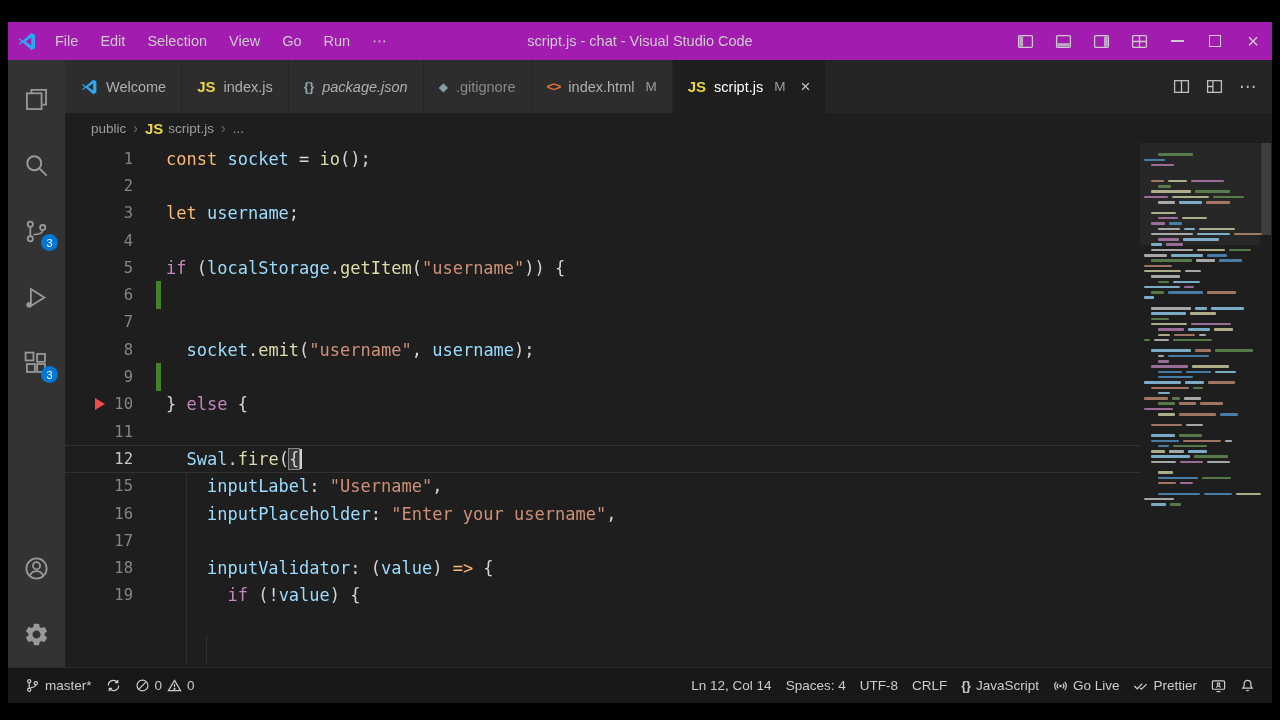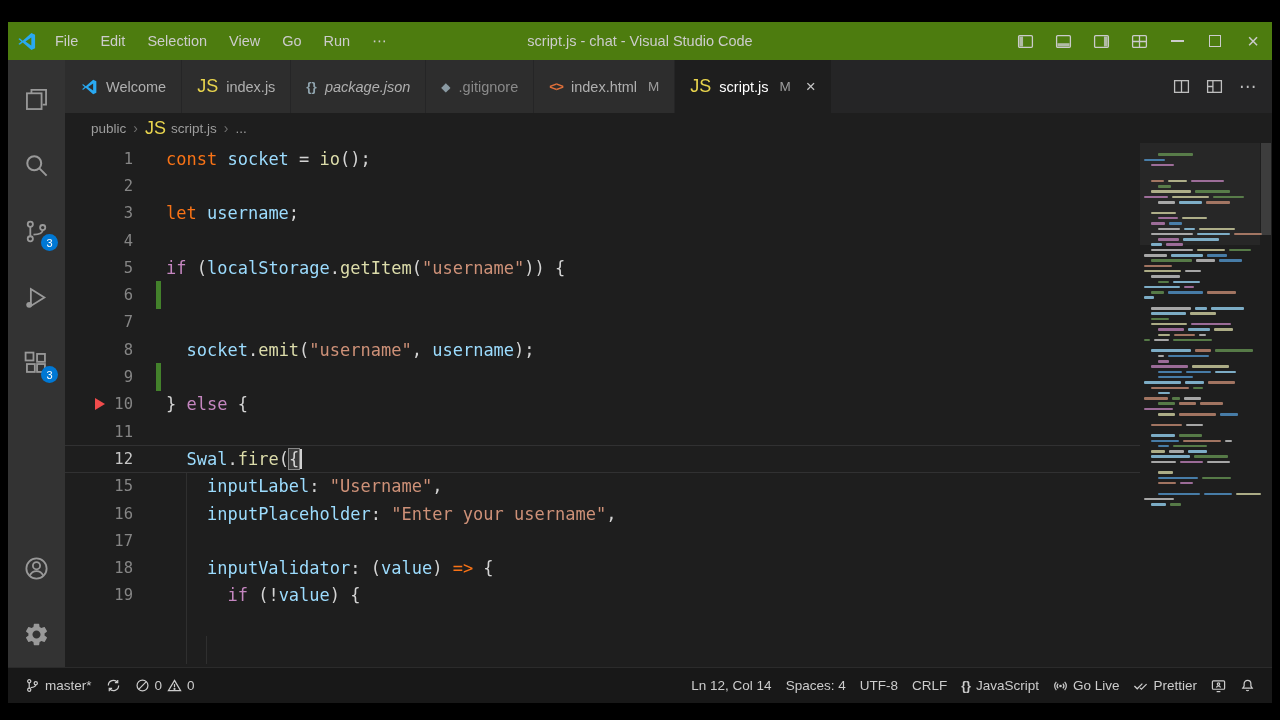--- a/index.html
+++ b/index.html
@@ -2,21 +2,21 @@
 <html><head>
 <meta charset="utf-8">
 <style>
   * { margin:0; padding:0; box-sizing:border-box; }
   html,body { width:1280px; height:720px; background:#000; overflow:hidden;
     font-family:"Liberation Sans","DejaVu Sans",sans-serif; }
   .window { position:absolute; left:8px; top:22px; width:1264px; height:681px;
     background:#1e1e1e; display:flex; flex-direction:column; }
 
   
-  .titlebar { height:38px; background:#4d7c0f; display:flex; align-items:center; position:relative; flex:0 0 auto; }
+  .titlebar { height:38px; background:#a21caf; display:flex; align-items:center; position:relative; flex:0 0 auto; }
   .tb-logo { width:36px; display:flex; justify-content:center; align-items:center; }
   .tb-logo svg { width:21px; height:21px; }
   .menu { display:flex; position:relative; z-index:2; }
   .menu-item { color:#cccccc; font-size:14.5px; padding:6px 11px; border-radius:5px; }
   .tb-title { position:absolute; left:0; right:0; text-align:center; color:#cccccc; font-size:14.5px; }
   .tb-controls { margin-left:auto; display:flex; align-items:center; height:100%; position:relative; z-index:2; }
   .tb-btn { width:38px; height:100%; display:flex; align-items:center; justify-content:center; color:#cbcbcb; }
   .tb-btn svg { width:17px; height:17px; }
   .tb-min-bar { width:13px; height:1.5px; background:#cccccc; }
   .tb-max-box { width:12px; height:12px; border:1.3px solid #cccccc; }
@@ -36,21 +36,21 @@
   
   .tabbar { height:53px; background:#252526; display:flex; align-items:stretch; flex:0 0 auto; }
   .tabs { display:flex; }
   .tab { display:flex; align-items:center; padding:0 15px; background:#2d2d2d; border-right:1px solid #252526;
     color:#afafaf; font-size:14.5px; gap:8px; white-space:nowrap; }
   .tab.active { background:#1e1e1e; color:#ffffff; }
   .tab.italic .tab-label { font-style:italic; }
   .tab.dim { color:#8a8a8a; }
   .tab-mod { color:#9d9d9d; margin-left:3px; font-size:13.5px; }
   .tab-close { margin-left:7px; color:#c5c5c5; font-size:17px; line-height:1; }
-  .fi-js { color:#e8d44d; font-weight:400; font-size:18px; }
+  .fi-js { color:#e8d44d; font-weight:700; font-size:15px; }
   .fi-braces { color:#90a4ae; font-weight:700; font-size:13.5px; }
   .fi-diamond { color:#8a9aa3; font-size:12px; }
   .fi-html { color:#e0703a; font-weight:700; font-size:13.5px; letter-spacing:-1px; }
   .tab-icon svg { width:18px; height:18px; }
   .tab-actions { margin-left:auto; display:flex; align-items:center; gap:8px; padding-right:12px; color:#c0c0c0; }
   .ta-btn { padding:4px; display:flex; align-items:center; }
   .ta-btn svg { width:17px; height:17px; }
   .ta-more { font-size:17px; }
 
   
@@ -63,21 +63,21 @@
     font-family:"DejaVu Sans Mono","Liberation Mono",monospace; }
   .rows { position:absolute; left:0; top:2px; right:132px; }
   .row { height:27.3px; display:flex; align-items:center; position:relative; }
   .row.current { box-shadow: inset 0 1px 0 #313132, inset 0 -1px 0 #313132; }
   .gutter-arrow { position:absolute; left:30px; top:50%; transform:translateY(-50%); width:0; height:0;
     border-left:10px solid #f14c4c; border-top:6px solid transparent; border-bottom:6px solid transparent; }
   .lineno { width:68px; text-align:right; color:#858585; font-size:15.5px; flex:0 0 auto; }
   .row.current .lineno { color:#c6c6c6; }
   .gutter-mod { position:absolute; left:91px; top:0; width:5px; height:100%; background:#43812b; }
   .code { padding-left:33px; font-size:17px; white-space:pre; color:#d4d4d4; }
-  .t-k { color:#f97316; } .t-c { color:#c586c0; } .t-v { color:#9cdcfe; }
+  .t-k { color:#fdba74; } .t-c { color:#c586c0; } .t-v { color:#9cdcfe; }
   .t-f { color:#dcdcaa; } .t-s { color:#ce9178; } .t-p { color:#d4d4d4; }
   .t-bh { color:#d4d4d4; background:rgba(110,110,110,0.35); outline:1px solid #888888; }
   .cursor { display:inline-block; width:2px; height:20px; background:#d0d0d0; vertical-align:-4px; margin-left:1px; }
   .indent-guide { position:absolute; width:1px; background:rgba(255,255,255,0.08); }
 
   .minimap { position:absolute; top:0; right:12px; width:120px; height:100%; }
   .mm-slider { position:absolute; left:0; right:0; top:0; height:102px; background:rgba(150,150,150,0.08); }
   .mm-row { position:absolute; left:0; right:0; height:2.6px; }
   .mm-seg { position:absolute; height:100%; border-radius:1px; opacity:0.75; }
   .scrollbar { position:absolute; top:0; right:0; width:12px; bottom:0; }

